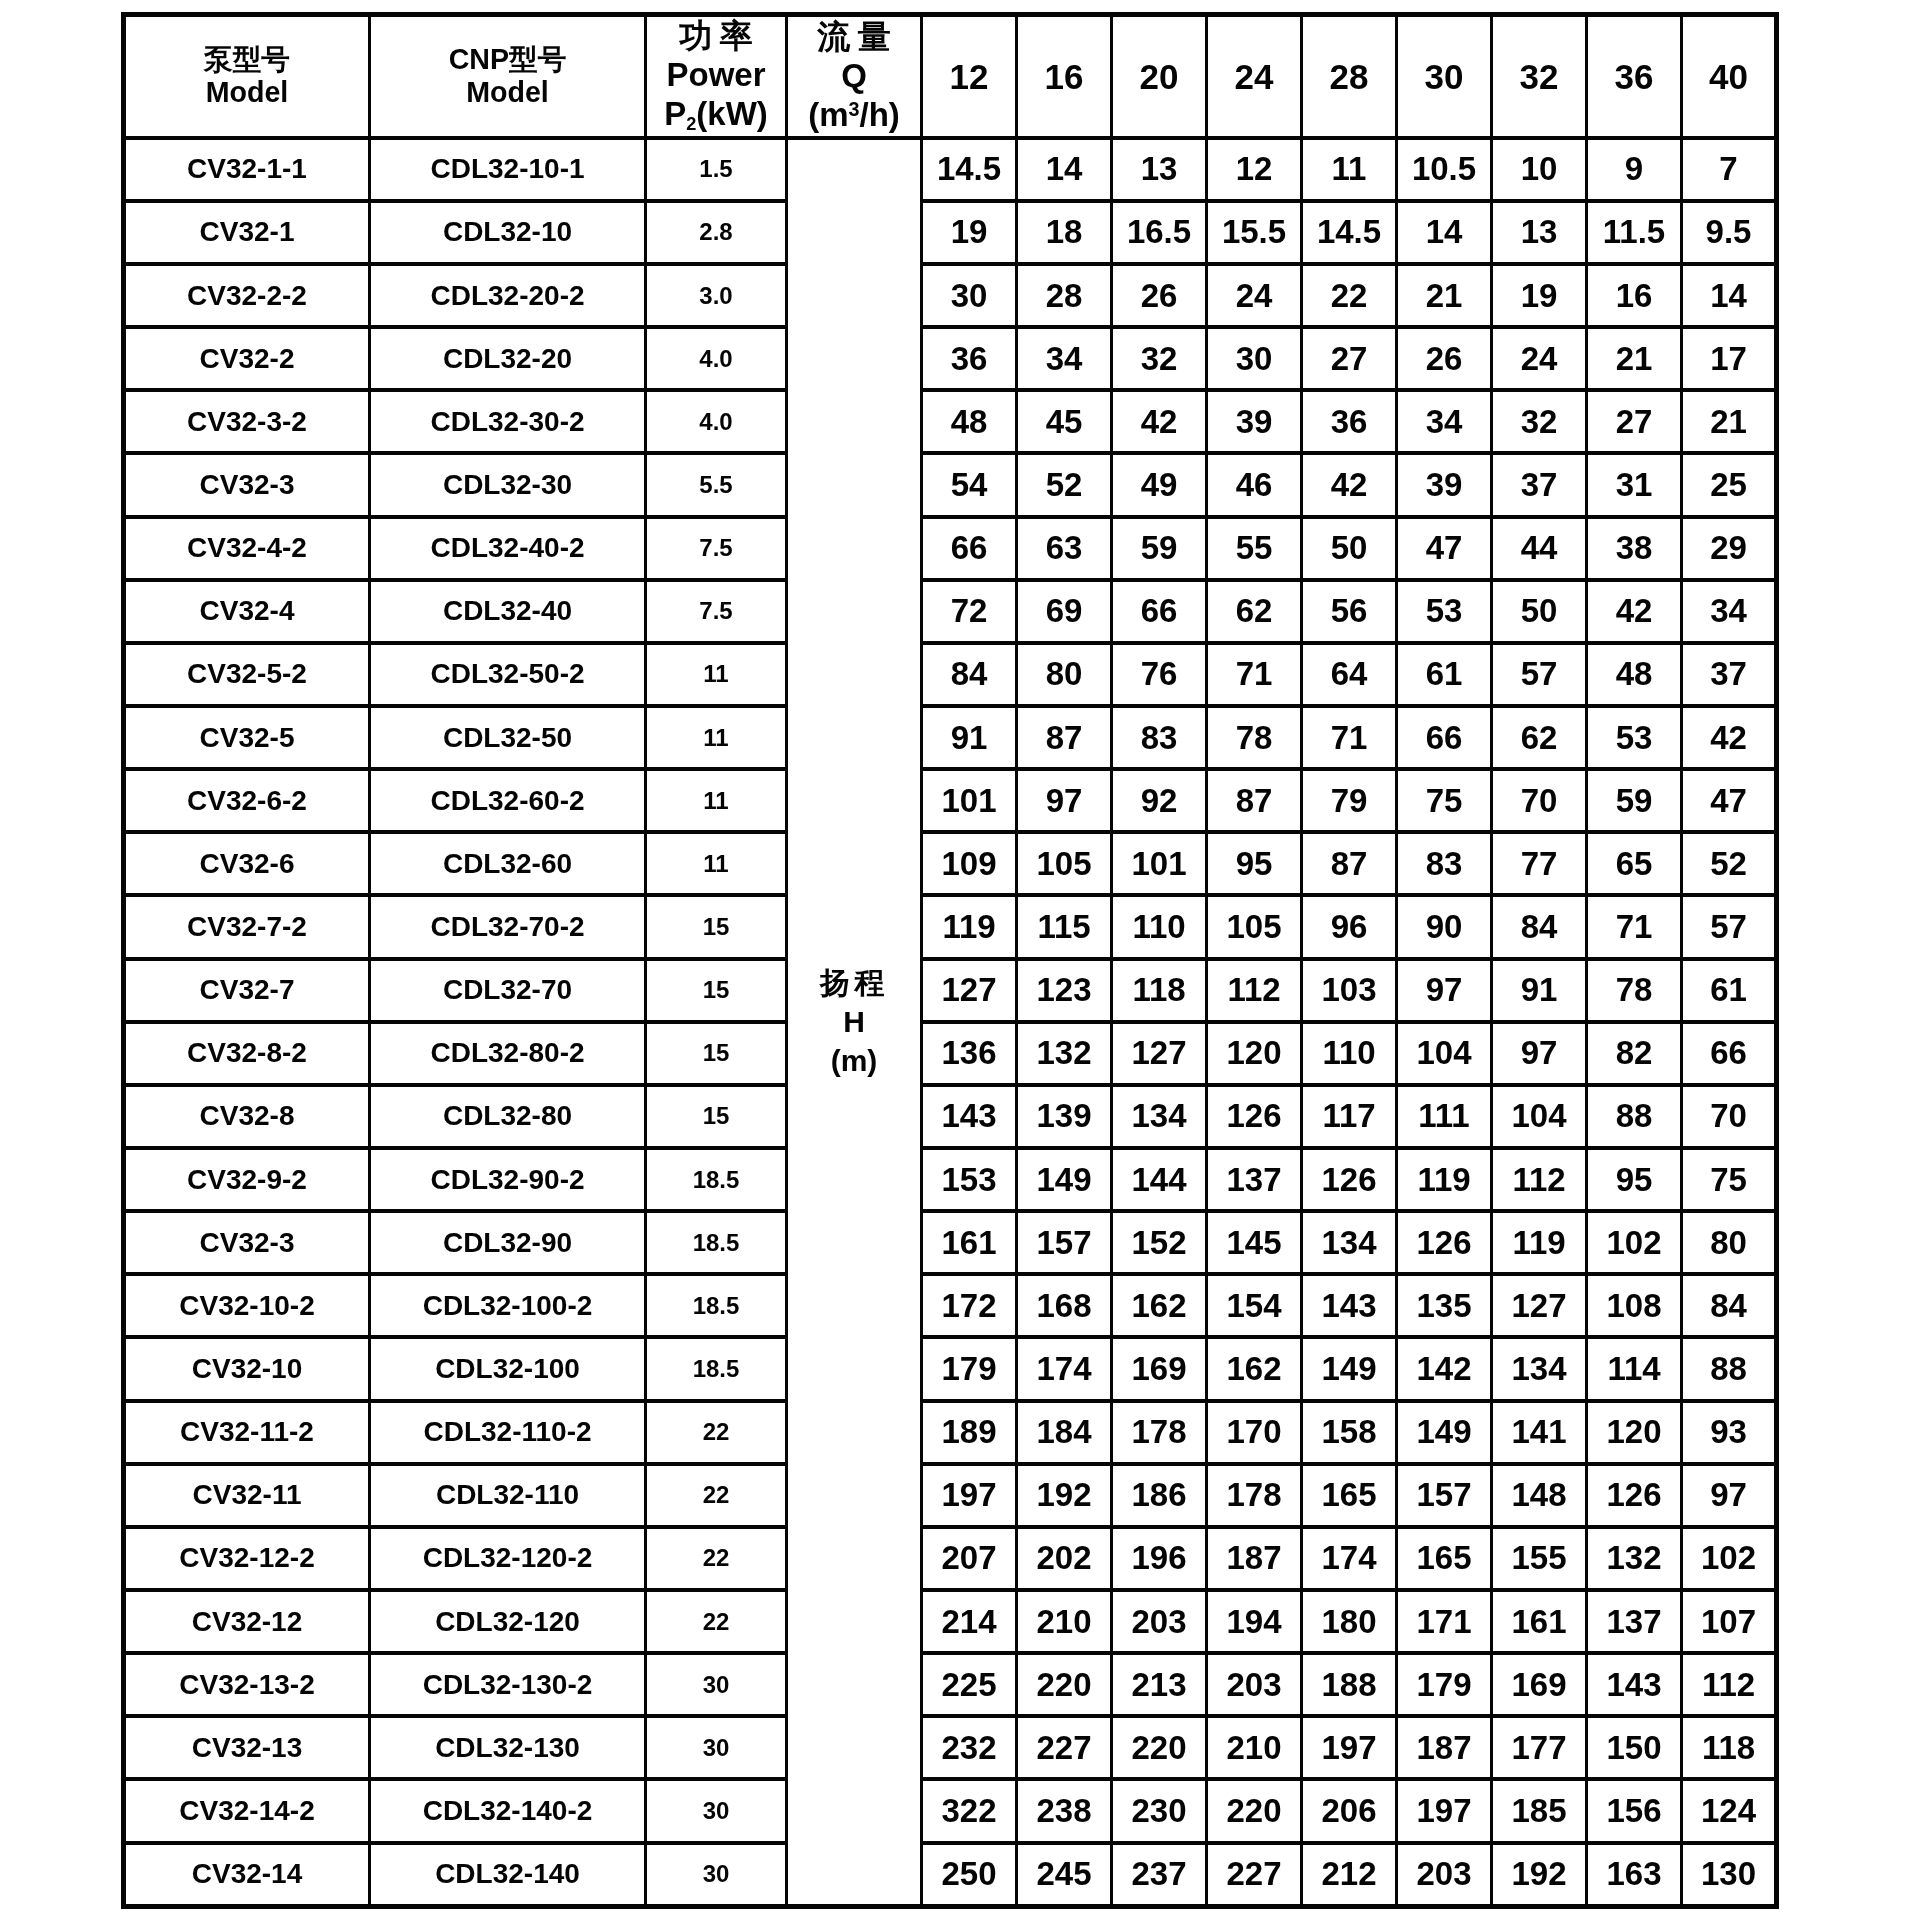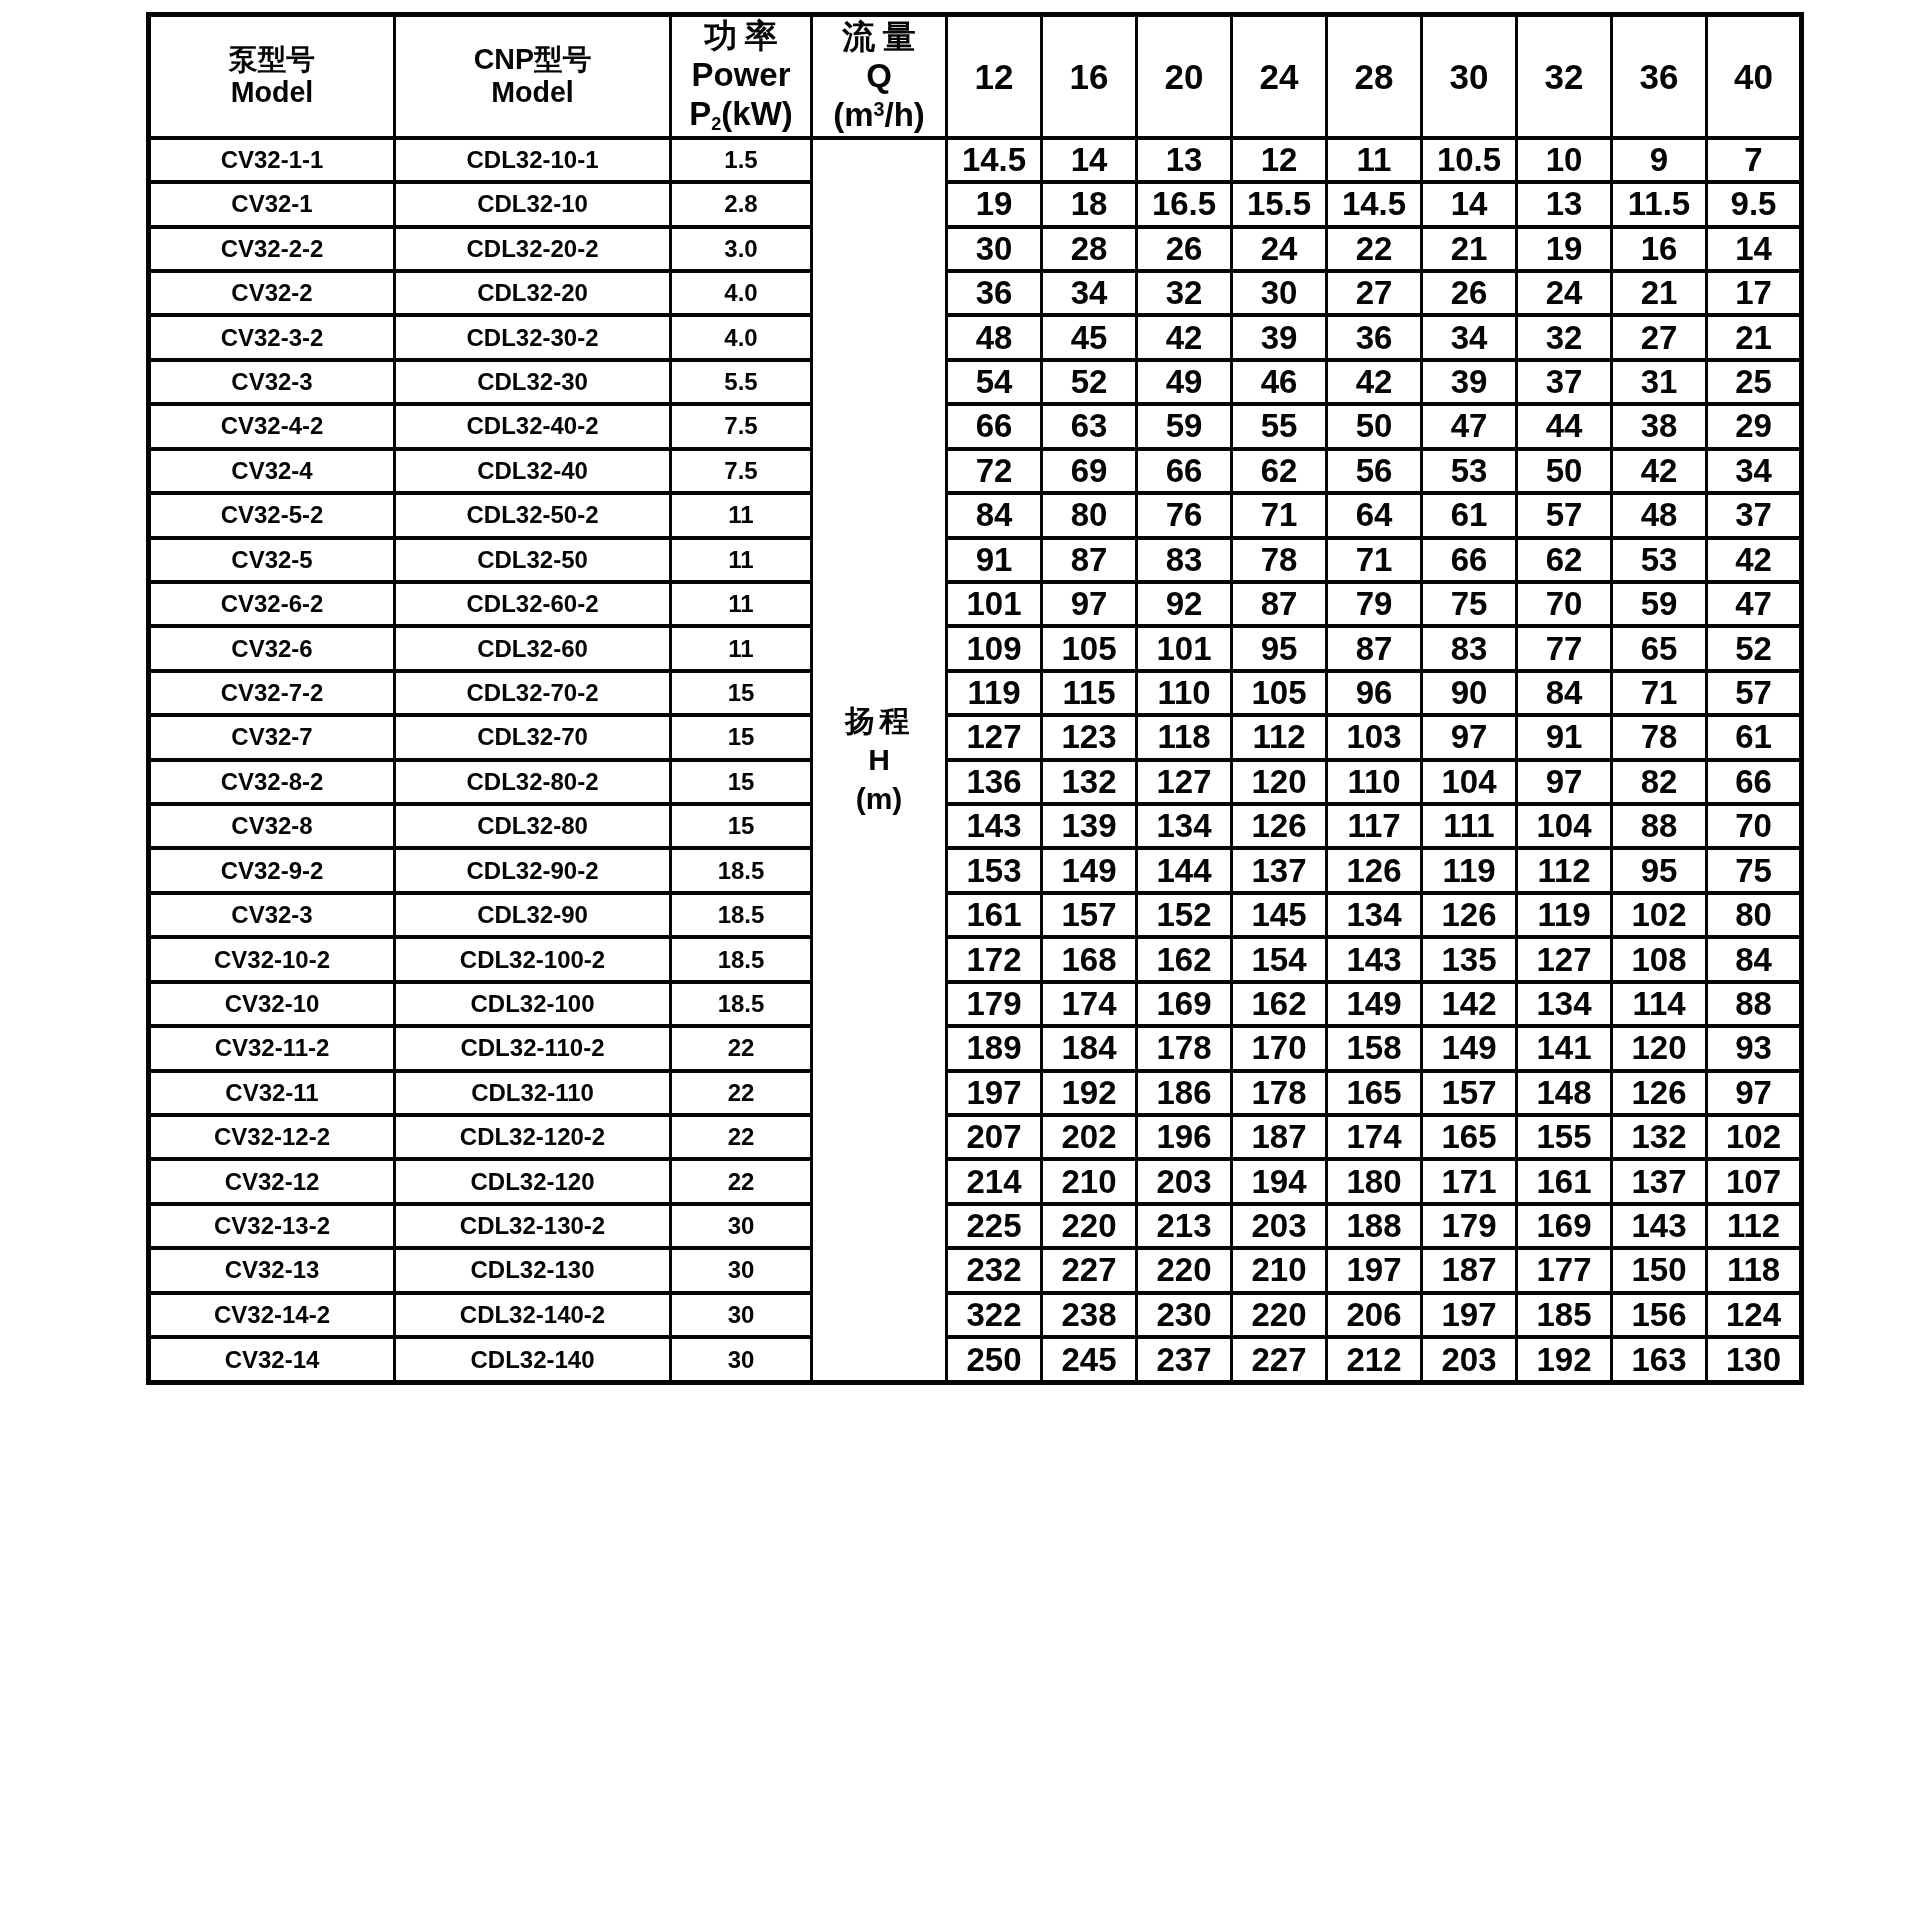--- a/index.html
+++ b/index.html
@@ -4,40 +4,40 @@
 <style>
   html, body { margin: 0; padding: 0; }
   body {
     width: 1924px; height: 1924px;
     background: #ffffff;
     font-family: "Liberation Sans", sans-serif;
     color: #000;
   }
   .page { position: relative; width: 1924px; height: 1924px; background: #ffffff; }
   table.spec {
-    position: absolute; left: 146px; top: 12px;
-    width: 1657px; height: 1373px;
+    position: absolute; left: 121px; top: 12px;
+    width: 1657px; height: 1897px;
     border-collapse: collapse; table-layout: fixed;
     border: 5.3px solid #050505;
   }
   th, td {
     border: 3px solid #050505;
     border-top-width: 4.5px; border-bottom-width: 4.5px;
     text-align: center; vertical-align: middle;
     padding: 0; font-weight: bold; color: #050505;
     overflow: hidden;
   }
   thead tr { height: 96px; }
   th { font-size: 28.6px; line-height: 1.18; }
   th .small3 { font-size: 33px; }
   th.h-flowcol { font-size: 35px; }
   .cnsp { letter-spacing: 7.5px; padding-left: 7.5px; }
   sub { font-size: 0.55em; vertical-align: -0.3em; }
   sup { font-size: 0.6em; vertical-align: 0.5em; }
-  td.c-model { font-size: 24px; }
+  td.c-model { font-size: 28px; }
   td.c-power { font-size: 24px; }
   td.c-val   { font-size: 33px; }
   td.c-head-label { font-size: 30px; line-height: 1.3; }
   td.c-head-label .cnsp { letter-spacing: 4.5px; padding-left: 1px; }
 </style>
 </head>
 <body>
 
 <div class="page">
   <table class="spec">

